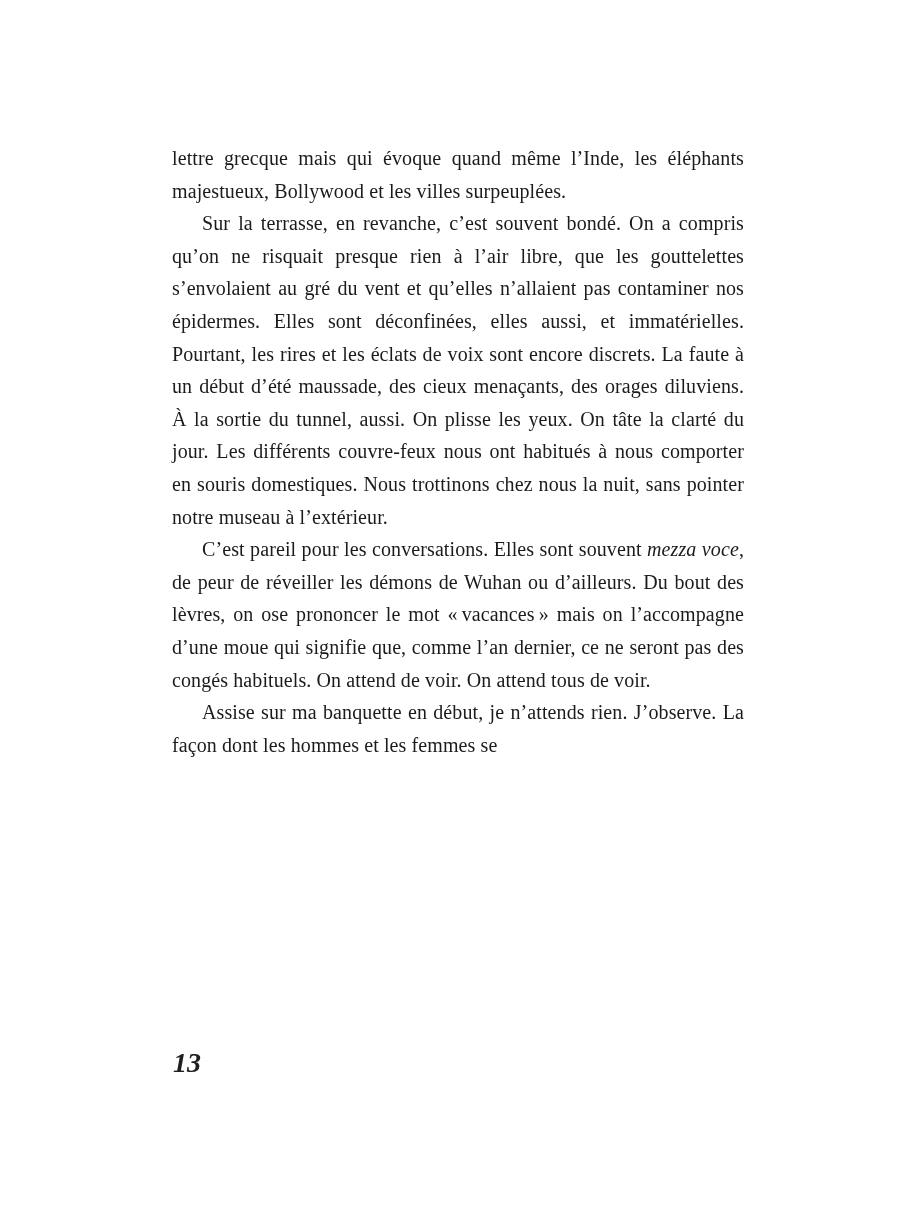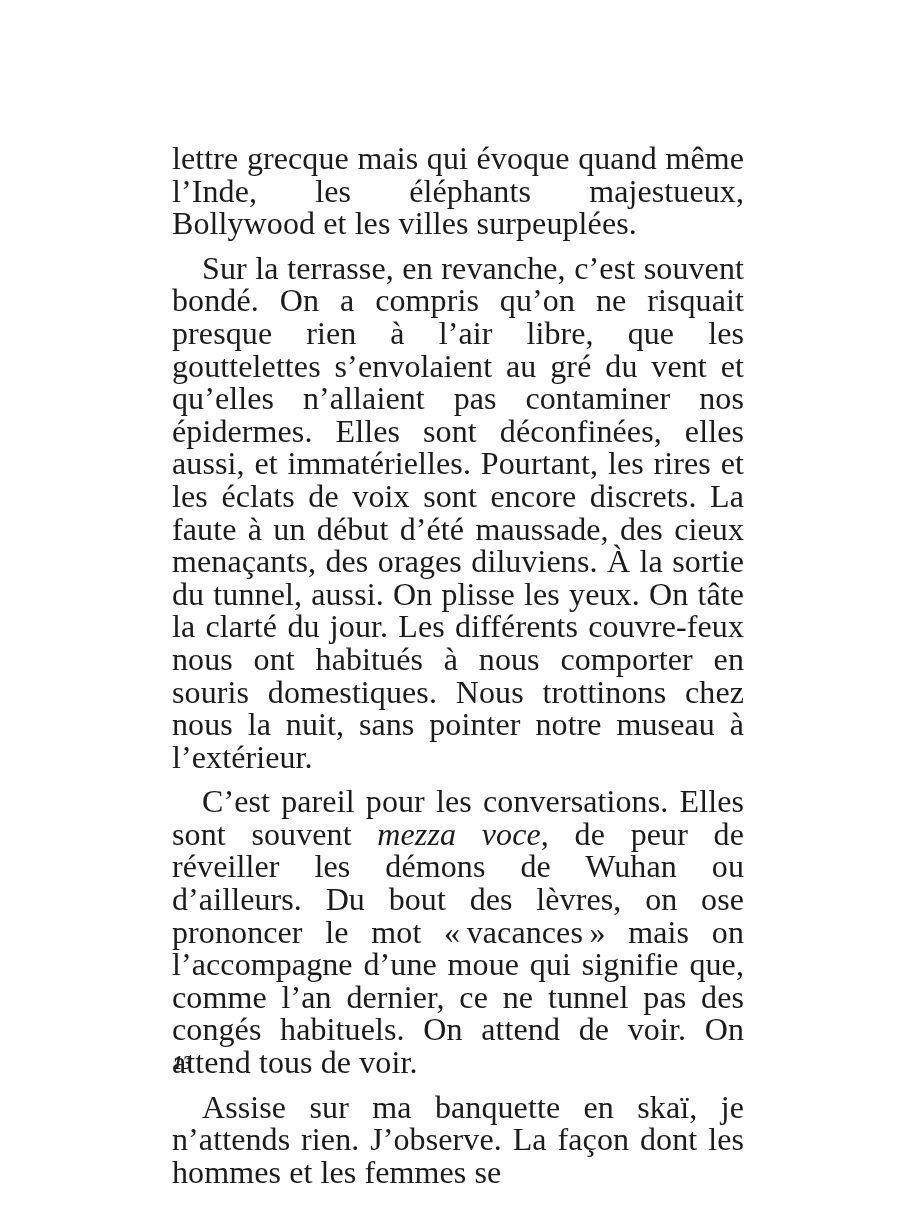--- a/index.html
+++ b/index.html
@@ -18,53 +18,52 @@
     position: absolute;
     inset: 0;
     background: #ffffff;
   }
   .text-block {
     position: absolute;
     left: 172px;
     top: 142px;
     width: 572px;
     color: #1b1b1b;
-    font-size: 32px;
+    font-size: 20px;
     line-height: 32.6px;
     text-align: justify;
     text-justify: inter-word;
     hyphens: auto;
     -webkit-hyphens: auto;
     letter-spacing: 0.1px;
   }
   .para {
     margin: 0;
     padding: 0;
   }
   .para.indent {
     text-indent: 30px;
-    margin-top: 12px;
   }
   .para em {
   }
   .page-number {
     position: absolute;
     left: 173px;
     top: 1050px;
-    font-size: 19px;
+    font-size: 28px;
     line-height: 26px;
     font-style: italic;
     font-weight: 600;
     color: #1f1f1f;
   }
 </style>
 </head>
 <body>
 
 <div class="book-page">
   <div class="text-block">
       <p class="para"><span>lettre grecque mais qui évoque quand même l’Inde, les éléphants majestueux, Bollywood et les villes surpeuplées.</span></p>
       <p class="para indent"><span>Sur la terrasse, en revanche, c’est souvent bondé. On a compris qu’on ne risquait presque rien à l’air libre, que les gouttelettes s’envolaient au gré du vent et qu’elles n’allaient pas contaminer nos épidermes. Elles sont déconfinées, elles aussi, et immatérielles. Pourtant, les rires et les éclats de voix sont encore discrets. La faute à un début d’été maussade, des cieux menaçants, des orages diluviens. À la sortie du tunnel, aussi. On plisse les yeux. On tâte la clarté du jour. Les différents couvre-feux nous ont habitués à nous comporter en souris domestiques. Nous trottinons chez nous la nuit, sans pointer notre museau à l’extérieur.</span></p>
-      <p class="para indent"><span>C’est pareil pour les conversations. Elles sont souvent </span><em>mezza voce</em><span>, de peur de réveiller les démons de Wuhan ou d’ailleurs. Du bout des lèvres, on ose prononcer le mot « vacances » mais on l’accompagne d’une moue qui signifie que, comme l’an dernier, ce ne tunnel pas des congés habituels. On attend de voir. On attend tous de voir.</span></p>
-      <p class="para indent"><span>Assise sur ma banquette en skaï, je n’attends rien. J’observe. La façon dont les hommes et les femmes se</span></p>
+      <p class="para indent"><span>C’est pareil pour les conversations. Elles sont souvent </span><em>mezza voce</em><span>, de peur de réveiller les démons de Wuhan ou d’ailleurs. Du bout des lèvres, on ose prononcer le mot « vacances » mais on l’accompagne d’une moue qui signifie que, comme l’an dernier, ce ne seront pas des congés habituels. On attend de voir. On attend tous de voir.</span></p>
+      <p class="para indent"><span>Assise sur ma banquette en début, je n’attends rien. J’observe. La façon dont les hommes et les femmes se</span></p>
     </div>
   <div class="page-number">13</div>
 </div>
 
 </body></html>

